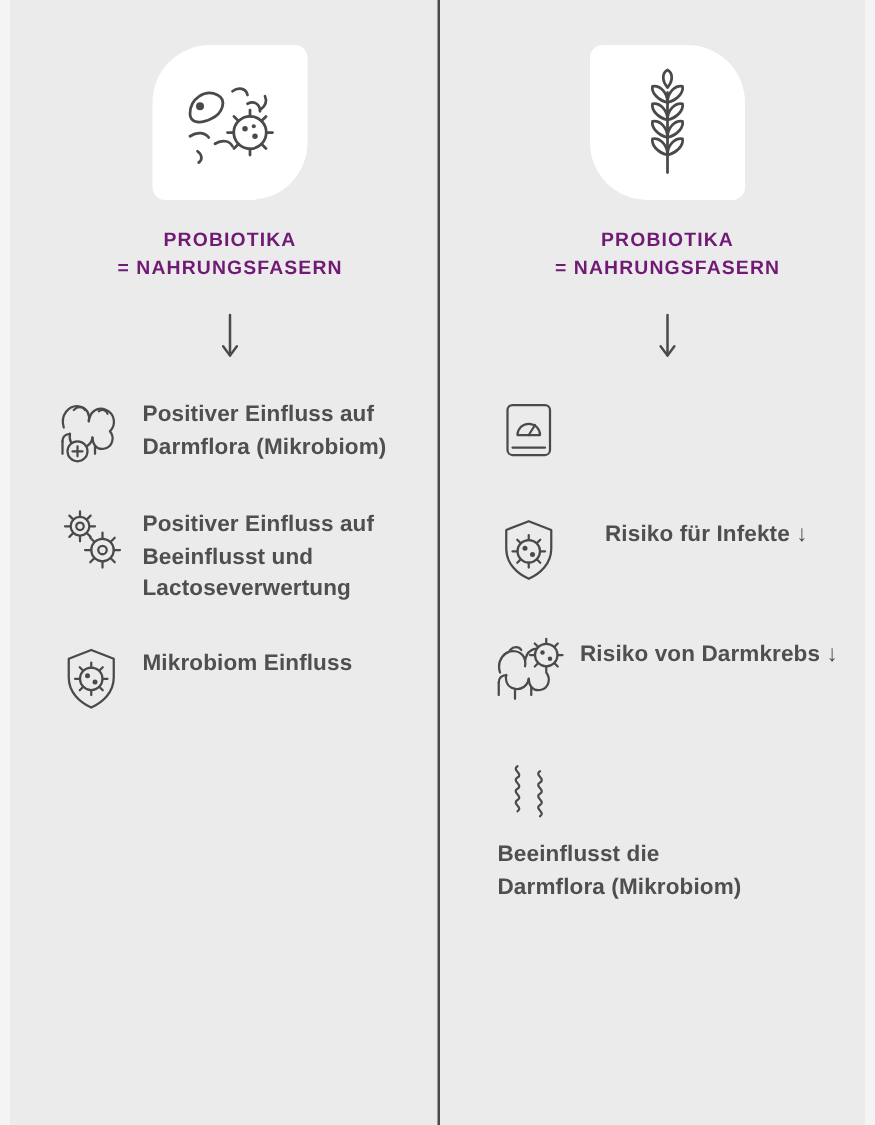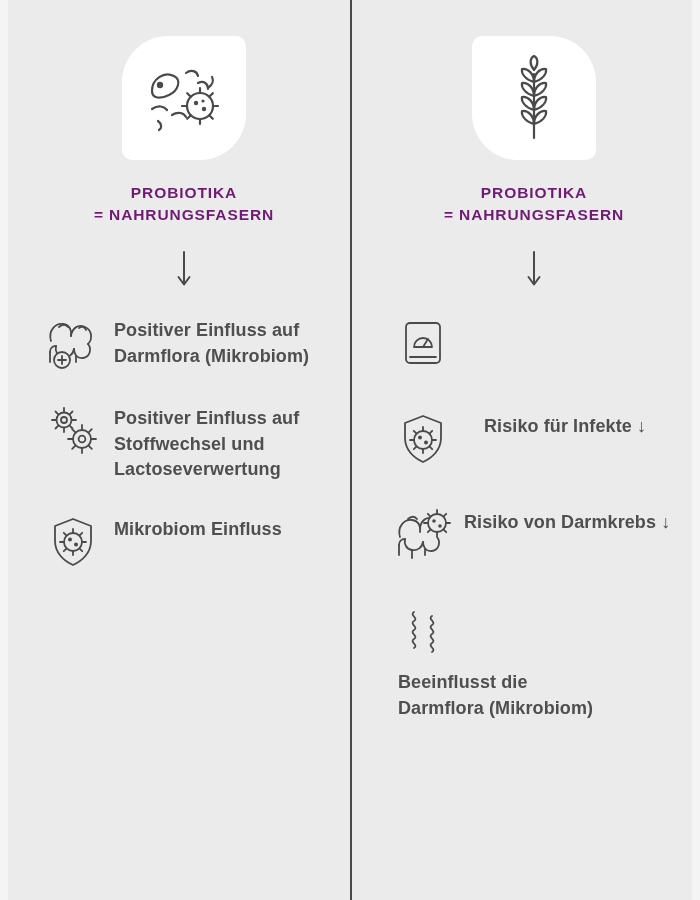--- a/index.html
+++ b/index.html
@@ -212,21 +212,21 @@
             </g>
             <g>
               <circle cx="38" cy="36" r="9"></circle>
               <circle cx="38" cy="36" r="3.4"></circle>
               <path d="M38 22 v5 M38 45 v5 M24 36 h5 M47 36 h5 M28.2 26.2 l3.4 3.4 M44.4 42.4 l3.4 3.4 M47.8 26.2 l-3.4 3.4 M31.6 42.4 l-3.4 3.4"></path>
             </g>
           </svg>
         </div>
         <div class="txt">
           <span class="line">Positiver Einfluss auf</span>
-          <span class="line">Stoffwechsel und</span>
+          <span class="line">Beeinflusst und</span>
           <span class="line">Lactoseverwertung</span>
         </div>
       </div>
 
       <div class="item">
         <div class="ico">
           <svg width="50" height="56" viewBox="0 0 50 56" fill="none" stroke="#4a4a4a" stroke-width="1.8" stroke-linecap="round" stroke-linejoin="round">
             <path d="M25 5 L43 12 v15 c0 12 -9 20 -18 24 c-9 -4 -18 -12 -18 -24 V12 Z"></path>
             <circle cx="25" cy="28" r="9"></circle>
             <path d="M25 19 v-4 M25 37 v4 M16 28 h-4 M34 28 h4 M18.6 21.6 l-2.8 -2.8 M31.4 34.4 l2.8 2.8 M31.4 21.6 l2.8 -2.8 M18.6 34.4 l-2.8 2.8"></path>

